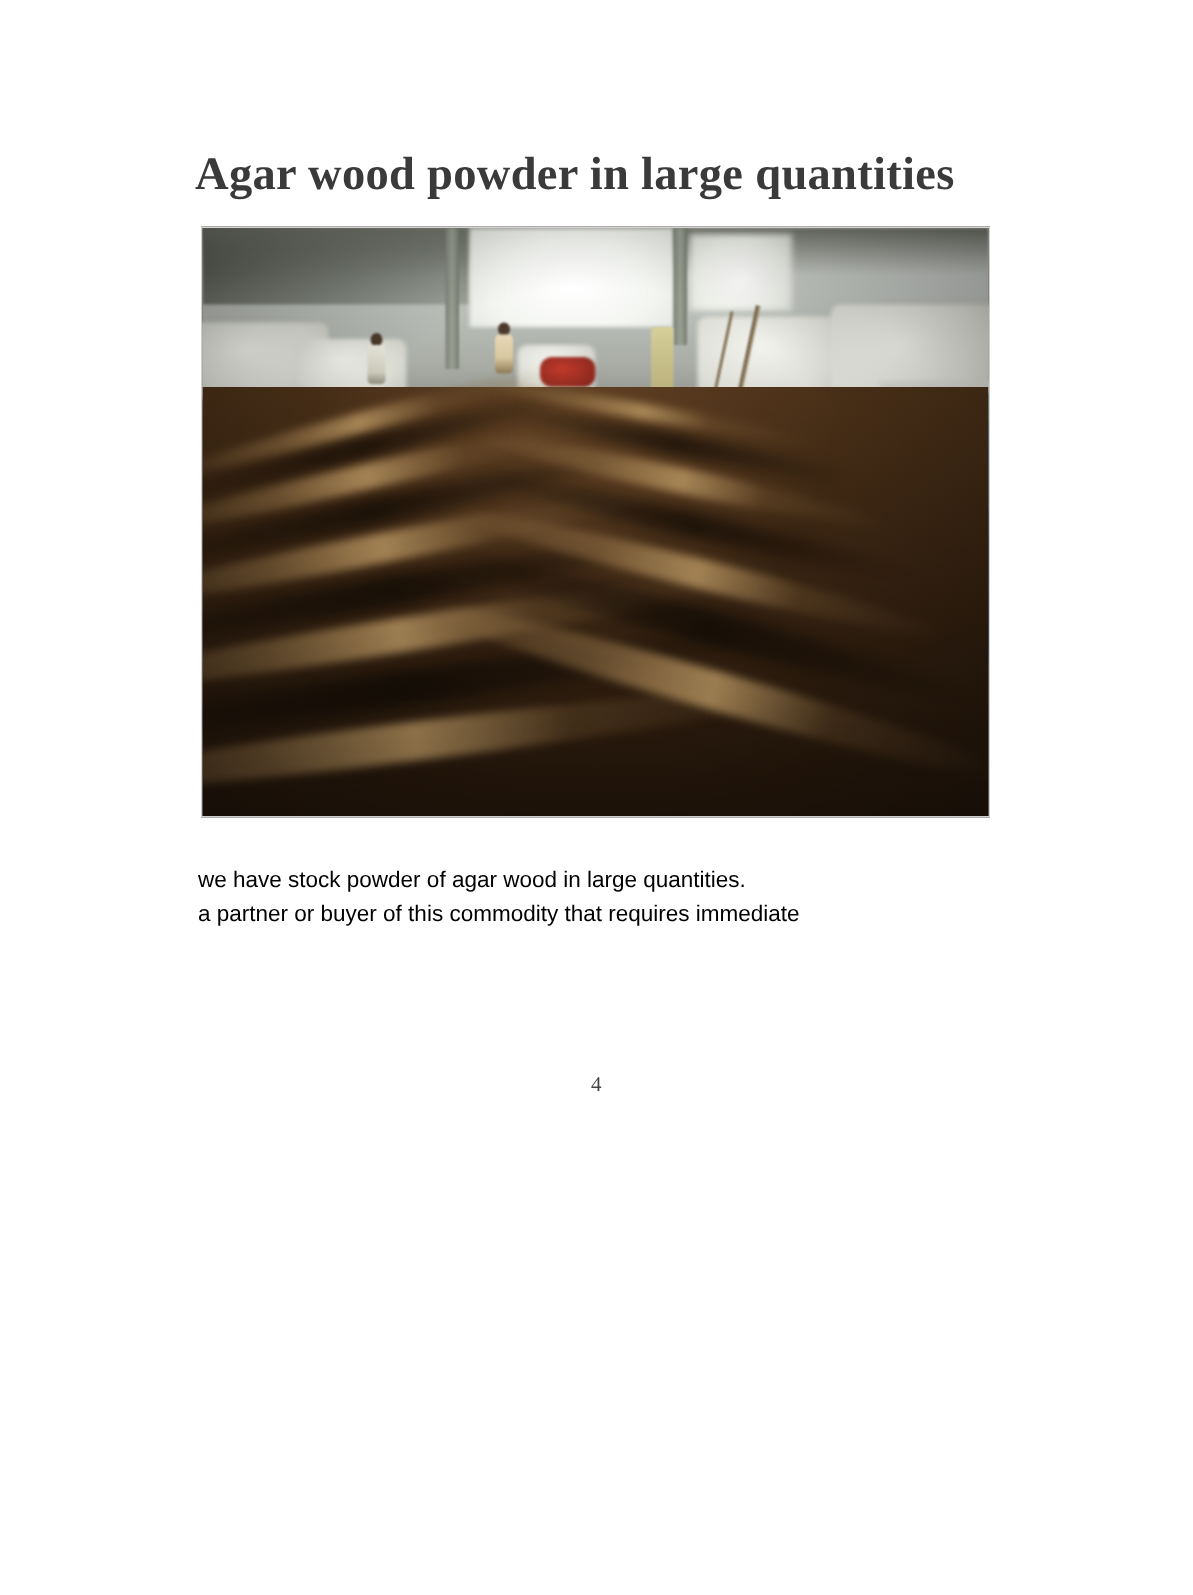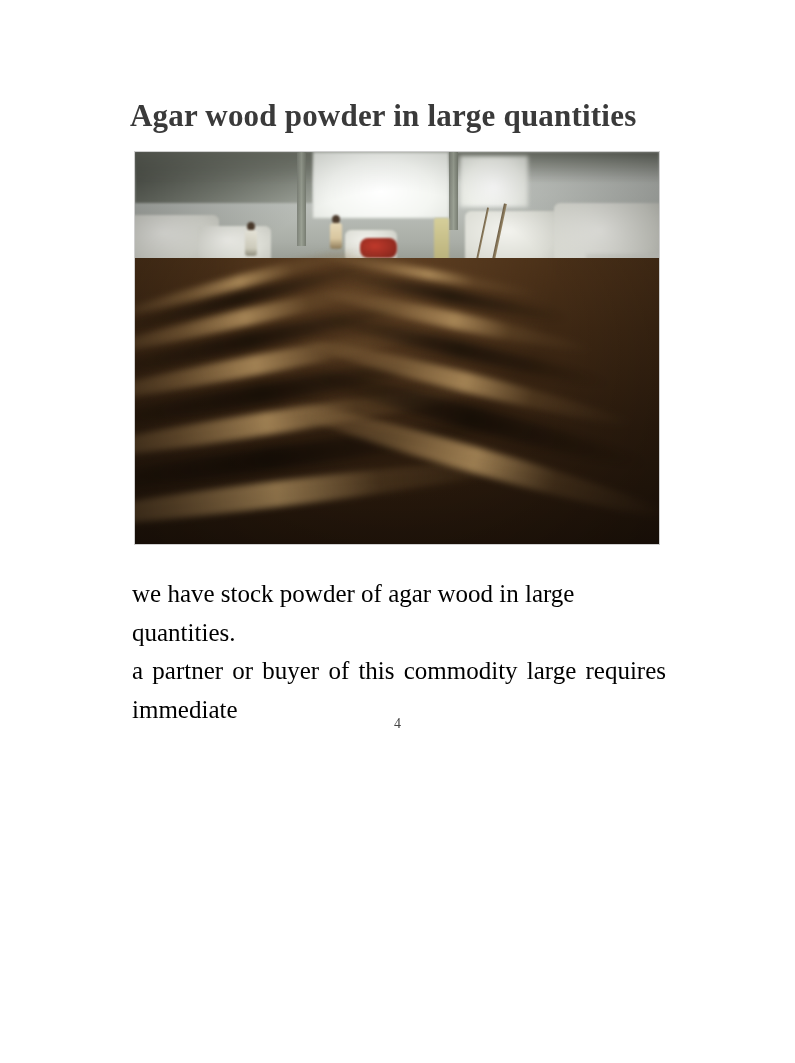--- a/index.html
+++ b/index.html
@@ -151,22 +151,22 @@
   .ph-vignette {
     position: absolute; inset: 0;
     background: radial-gradient(ellipse at 50% 45%, rgba(0,0,0,0) 45%, rgba(0,0,0,0.35) 100%);
   }
   .ph-blur {
     position: absolute; inset: 0;
     backdrop-filter: blur(0.4px);
   }
   .body-text {
     margin: 30px 0 0 2px;
-    font-family: Liberation Serif, serif;
-    font-size: 25px;
+    font-family: Liberation Sans, sans-serif;
+    font-size: 15px;
     line-height: 1.55;
     color: #000000;
   }
   .line-1 { text-align: left; }
   .line-2 {
     text-align: justify;
     text-align-last: left;
   }
   .page-number {
     position: absolute;
@@ -239,20 +239,20 @@
         <div class="furrow" style="left:28%; top:52%; width:72%; height:8%; transform:rotate(15deg);"></div>
         <div class="ridge" style="left:26%; top:66%; width:78%; height:9%; transform:rotate(16deg);"></div>
       </div>
 
       <div class="ph-vignette"></div>
       <div class="ph-blur"></div>
     </div>
 
     <div class="body-text">
       <div class="line-1">we have stock powder of agar wood in large quantities.</div>
-      <div class="line-2">a partner or buyer of this commodity large requires immediate</div>
+      <div class="line-2">a partner or buyer of this commodity that requires immediate</div>
     </div>
 
   </div>
 
   <div class="page-number">4</div>
 
 </div>
 
 </body></html>

